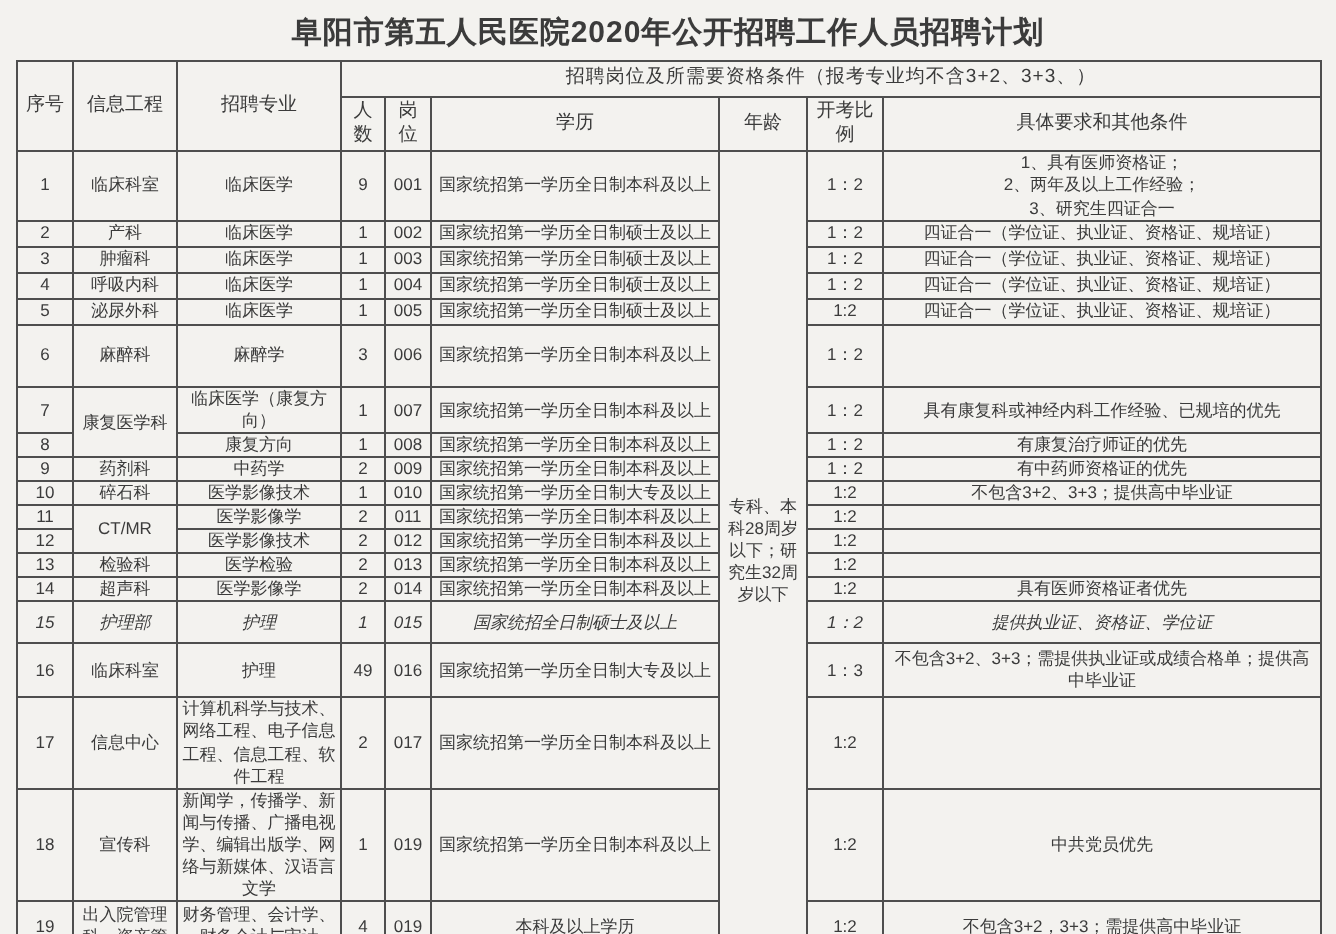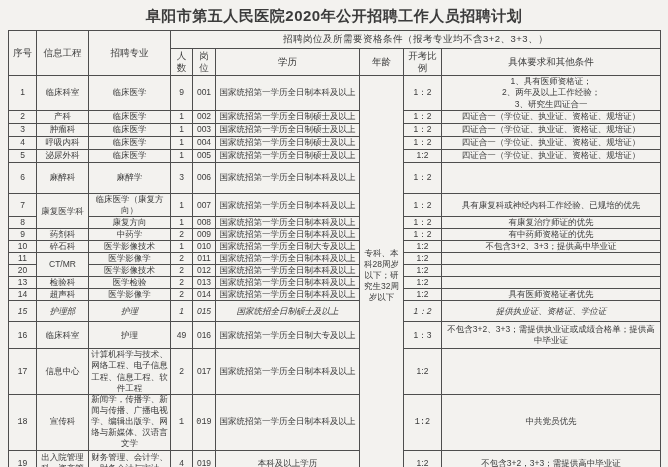--- a/index.html
+++ b/index.html
@@ -52,21 +52,21 @@
   tbody tr:nth-child(8) td,
   tbody tr:nth-child(9) td,
   tbody tr:nth-child(10) td,
   tbody tr:nth-child(11) td,
   tbody tr:nth-child(12) td,
   tbody tr:nth-child(13) td,
   tbody tr:nth-child(14) td{height:11px;}
   tbody tr:nth-child(15) td{height:20px;font-style:italic;}
   tbody tr:nth-child(16) td{height:26px;}
   tbody tr:nth-child(17) td{height:36px;text-align:center;}
-  tbody tr:nth-child(18) td{height:40px;font-family:Liberation Mono, monospace;}
+  tbody tr:nth-child(18) td{height:40px;}
   tbody tr:nth-child(19) td{height:25px;}
 </style>
 </head>
 <body>
 
 <div class="page-title">阜阳市第五人民医院2020年公开招聘工作人员招聘计划</div>
 
 <table class="plan">
   <colgroup>
     <col style="width:28px">
@@ -202,21 +202,21 @@
         <td class="c-no">11</td>
         <td class="c-dept" rowspan="2">CT/MR</td>
         <td class="c-major">医学影像学</td>
         <td class="c-count">2</td>
         <td class="c-post">011</td>
         <td class="c-edu">国家统招第一学历全日制本科及以上</td>
         <td class="c-ratio">1:2</td>
         <td class="c-req"></td>
       </tr>
       <tr>
-        <td class="c-no">20</td>
+        <td class="c-no">12</td>
         <td class="c-major">医学影像技术</td>
         <td class="c-count">2</td>
         <td class="c-post">012</td>
         <td class="c-edu">国家统招第一学历全日制本科及以上</td>
         <td class="c-ratio">1:2</td>
         <td class="c-req"></td>
       </tr>
       <tr>
         <td class="c-no">13</td>
         <td class="c-dept">检验科</td>

